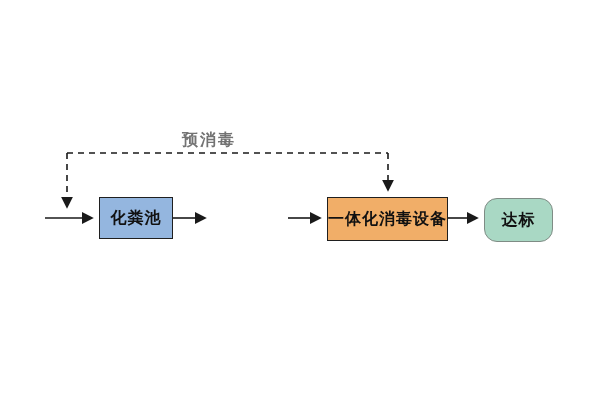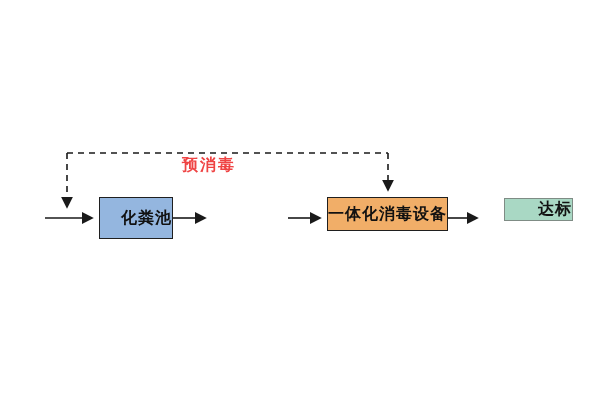--- a/index.html
+++ b/index.html
@@ -14,41 +14,41 @@
   }
   .wires {
     position: absolute;
     left: 0; top: 0;
     width: 600px; height: 400px;
   }
   .node {
     position: absolute;
     display: flex;
     align-items: center;
-    justify-content: flex-end;
+    justify-content: center;
     border: 1.6px solid #1f1f1f;
     font-size: 16px;
     font-weight: bold;
     color: #111111;
     white-space: nowrap;
     letter-spacing: 1px;
   }
   .node-septic   { left:  99px; top: 197px; width:  74px; height: 42px; }
   .node-lift     { left: 212px; top: 197px; width:  76px; height: 42px; }
-  .node-disinf   { left: 327px; top: 197px; width: 121px; height: 34px; }
-  .node-standard { left: 504px; top: 198px; width:  69px; height: 23px; }
+  .node-disinf   { left: 327px; top: 197px; width: 121px; height: 44px; }
+  .node-standard { left: 484px; top: 198px; width:  69px; height: 44px; border-radius: 13px; }
   .connector-label {
     position: absolute;
-    left: 209px; top: 165px;
+    left: 209px; top: 140px;
     transform: translate(-50%, -50%);
     background: #ffffff;
     padding: 0 11px;
     font-size: 16px;
     font-weight: bold;
-    color: #ef4444;
+    color: #737373;
     letter-spacing: 2px;
     white-space: nowrap;
   }
 </style>
 </head>
 <body>
 
 <div class="canvas">
 
   <svg class="wires" viewBox="0 0 600 400" xmlns="http://www.w3.org/2000/svg" aria-hidden="true">

